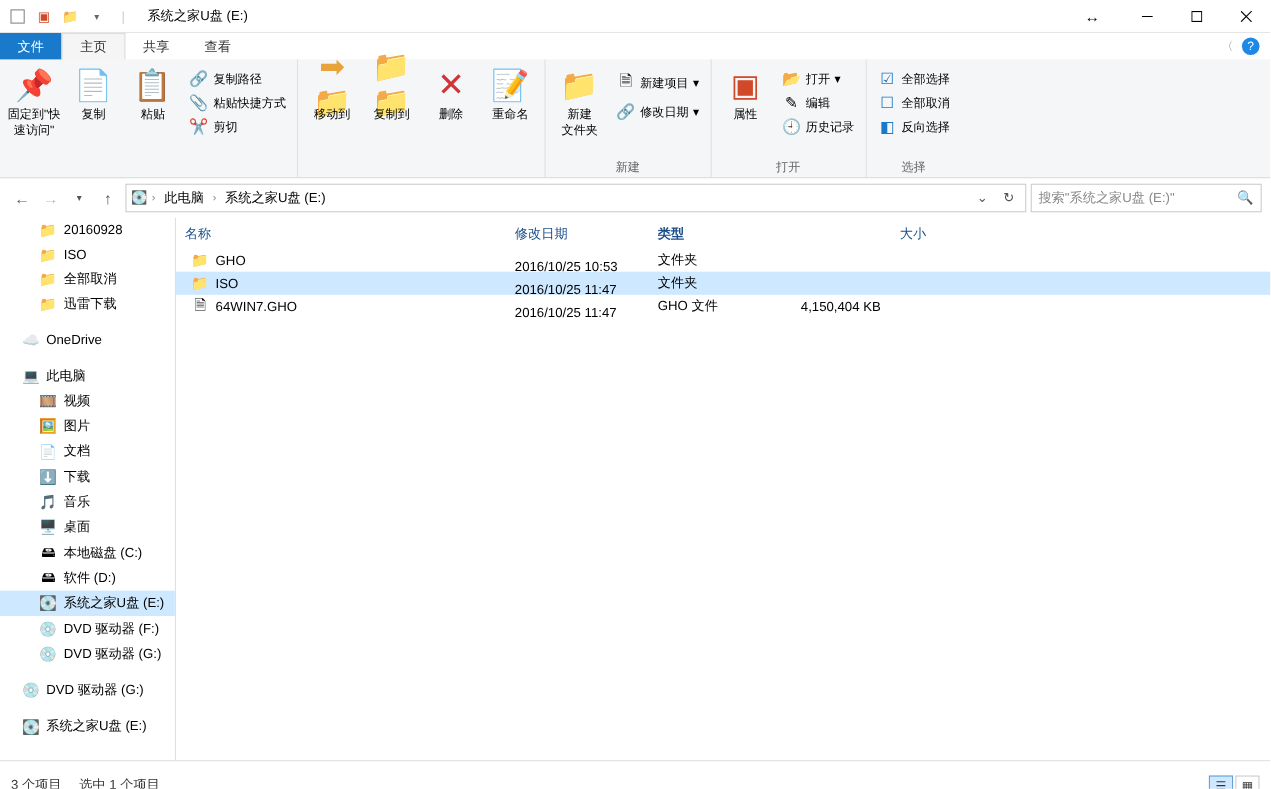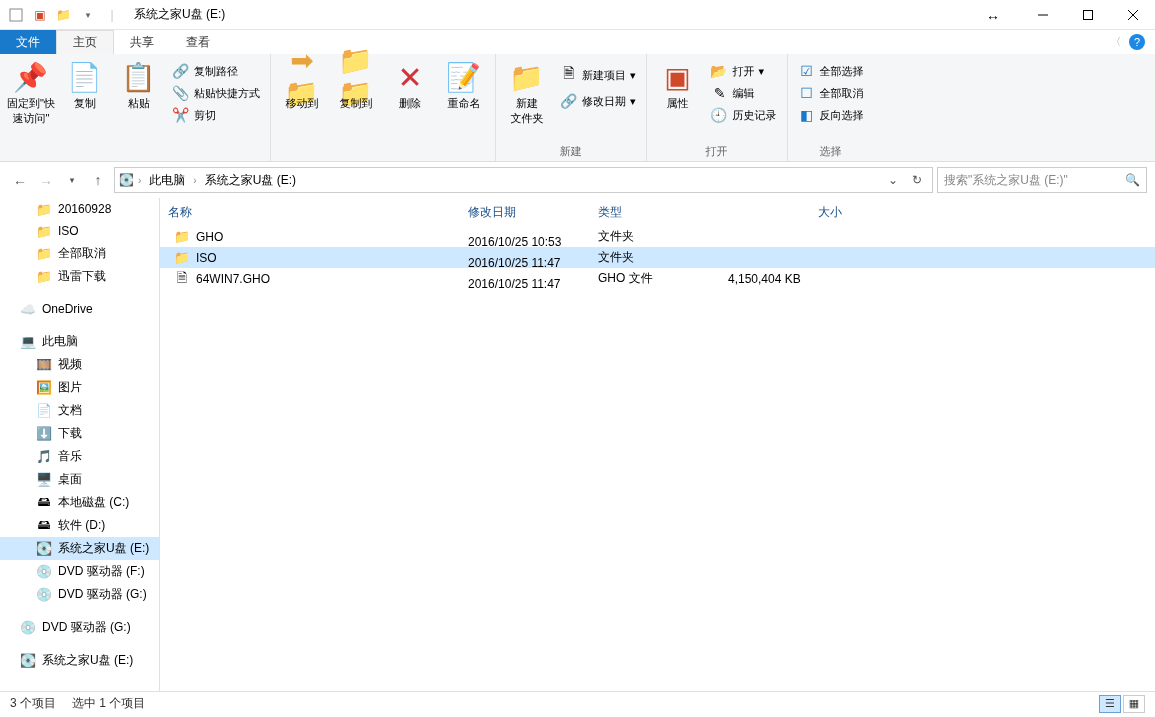--- a/index.html
+++ b/index.html
@@ -58,33 +58,33 @@
 .tree-item .ic { width: 16px; height: 16px; display:inline-flex; align-items:center; justify-content:center; font-size:13px;}
 .folder-ic { color: #ffcc4d; }
 .drive-ic { color: #888; }
 .blank { height: 10px; }
 
 .filelist { flex: 1; display: flex; flex-direction: column; }
 .columns { display: flex; height: 28px; align-items: center; color: #1a4e88; font-size: 12px; }
 .columns .col { padding: 0 8px; }
 .col-name { width: 300px; padding-left: 10px;}
 .col-date { width: 130px; }
-.col-type { width: 130px; }
+.col-type { width: 130px; font-weight: bold; }
 .col-size { width: 130px; text-align: right; }
 .rows { flex: 1; }
 .row { display: flex; align-items: center; height: 21px; font-size: 12px; }
 .row.selected { background: #cde8ff; }
 .row .cell-name { width: 300px; display: flex; align-items: center; gap: 6px; padding-left: 14px; }
 .row .cell-date { width: 130px; padding: 0 8px; margin-top: 11px; }
 .row .cell-type { width: 130px; padding: 0 8px; }
 .row .cell-size { width: 130px; padding: 0 8px; text-align: left; }
 .file-ic { width: 16px; height: 16px; display:inline-flex; align-items:center; justify-content:center; font-size:13px; }
 
 
-.statusbar { height: 24px; border-top: 1px solid #e0e0e0; display: flex; align-items: center; padding: 0 10px; font-size: 12px; color: #333; }
+.statusbar { height: 24px; border-top: 1px solid #e0e0e0; display: flex; align-items: flex-start; padding: 13px 10px; font-size: 12px; color: #333; }
 .statusbar .seg { margin-right: 16px; }
 .statusbar .views { margin-left: auto; display: flex; gap: 2px; }
 .statusbar .view-btn { width: 22px; height: 18px; border: 1px solid #ccc; display:flex; align-items:center; justify-content:center; font-size:11px;}
 .statusbar .view-btn.active { background: #cde8ff; border-color:#6aa0d8;}
 
 svg { display: block; }
 </style>
 </head>
 <body>
 

